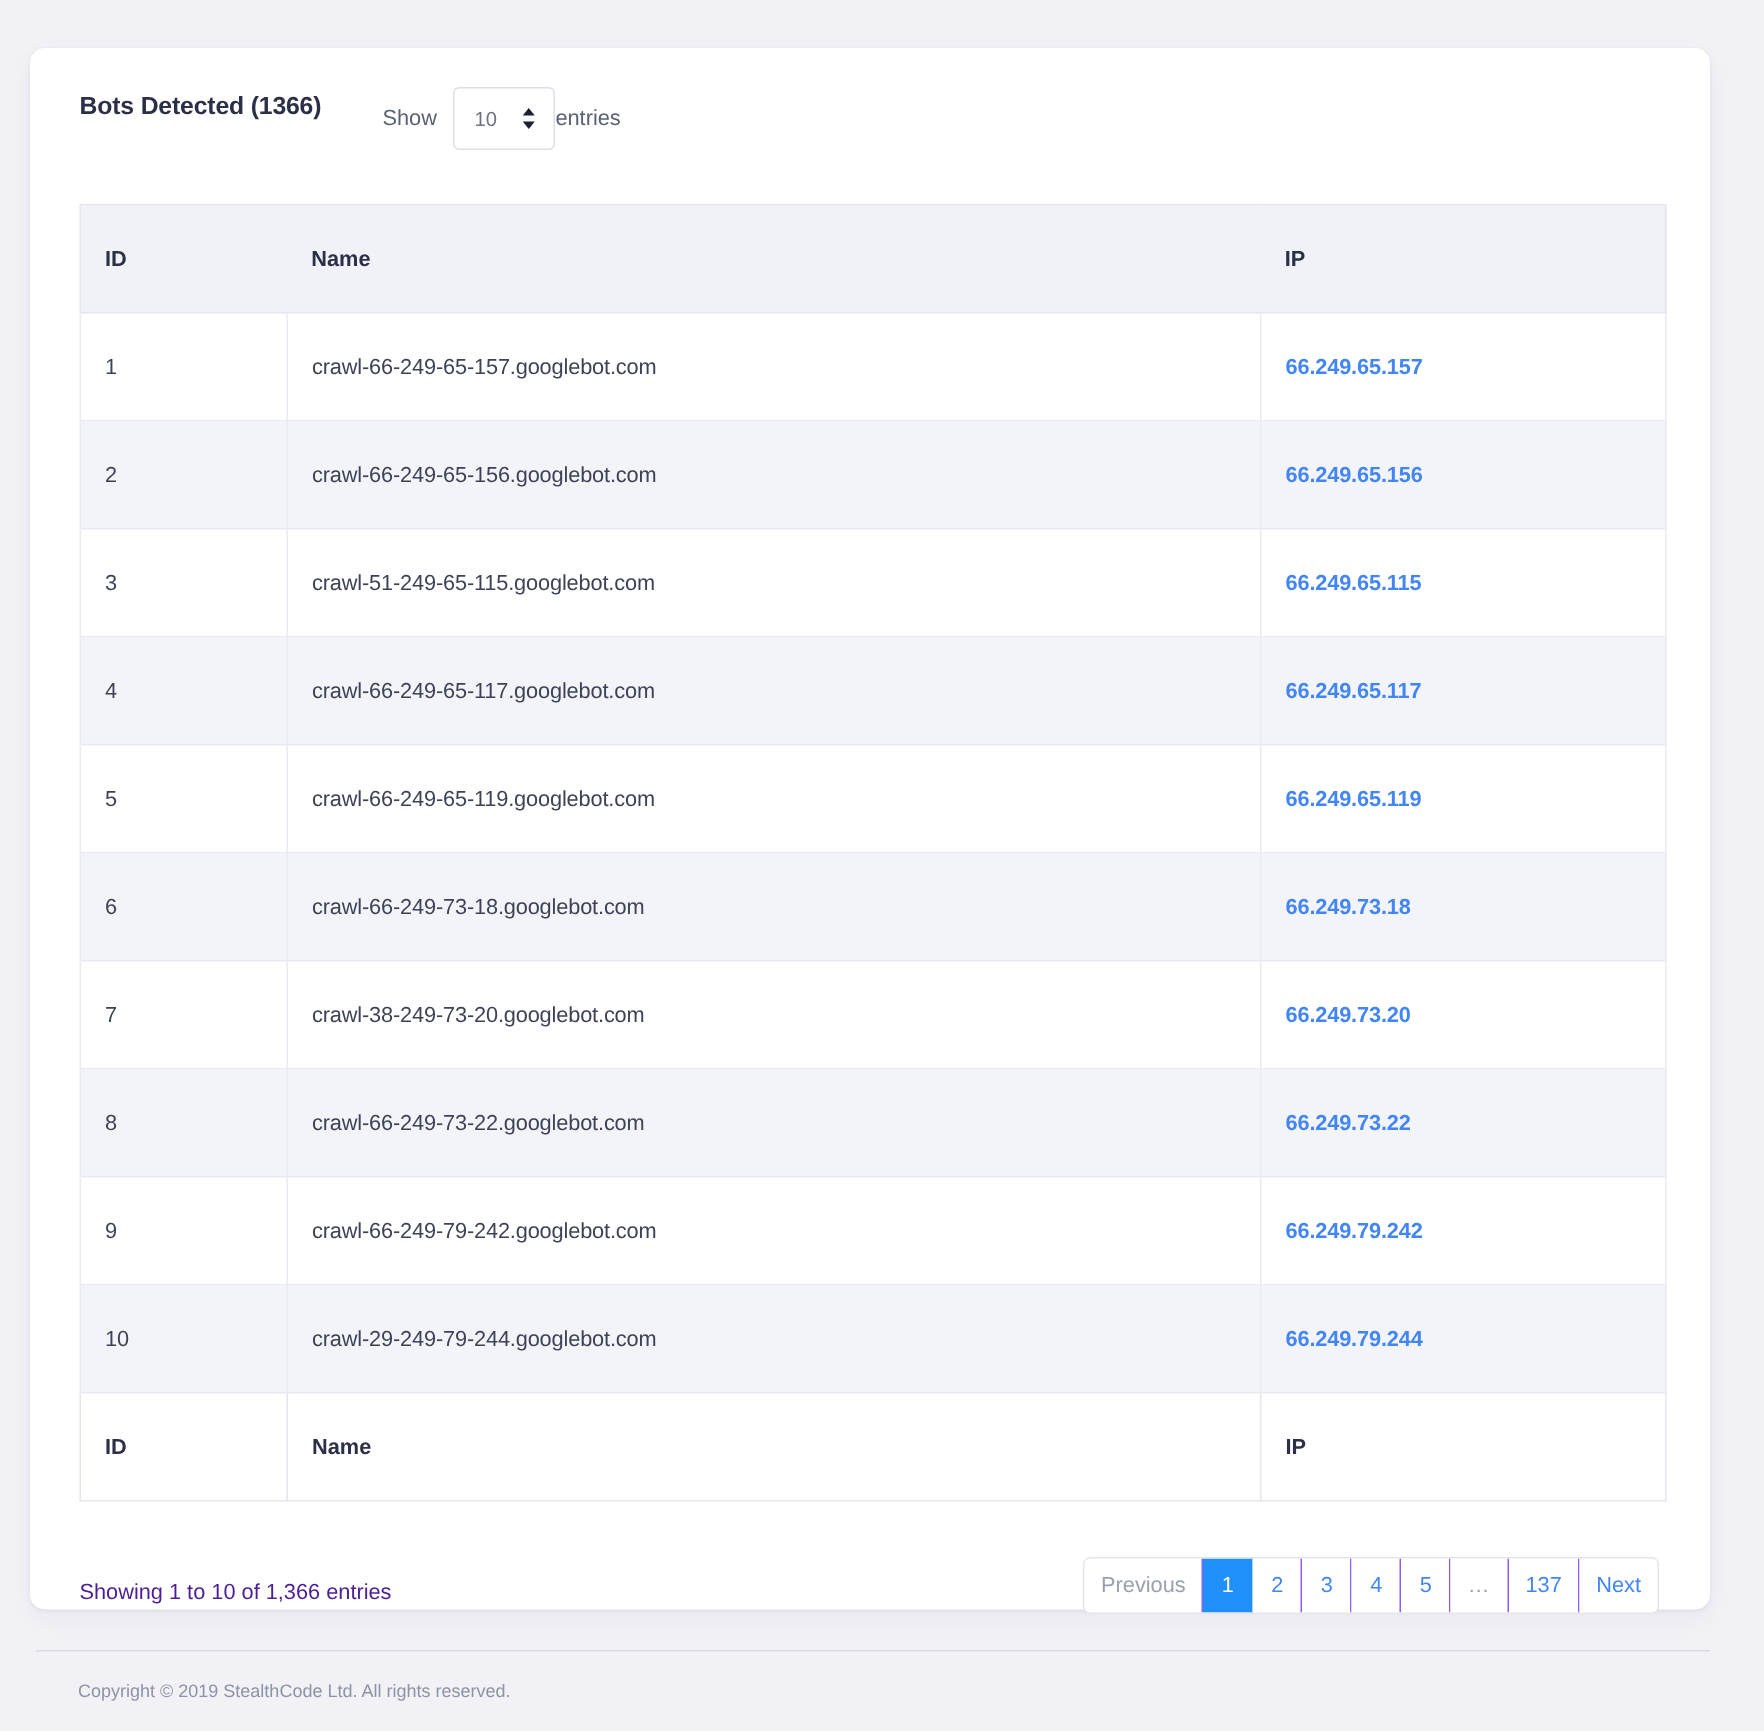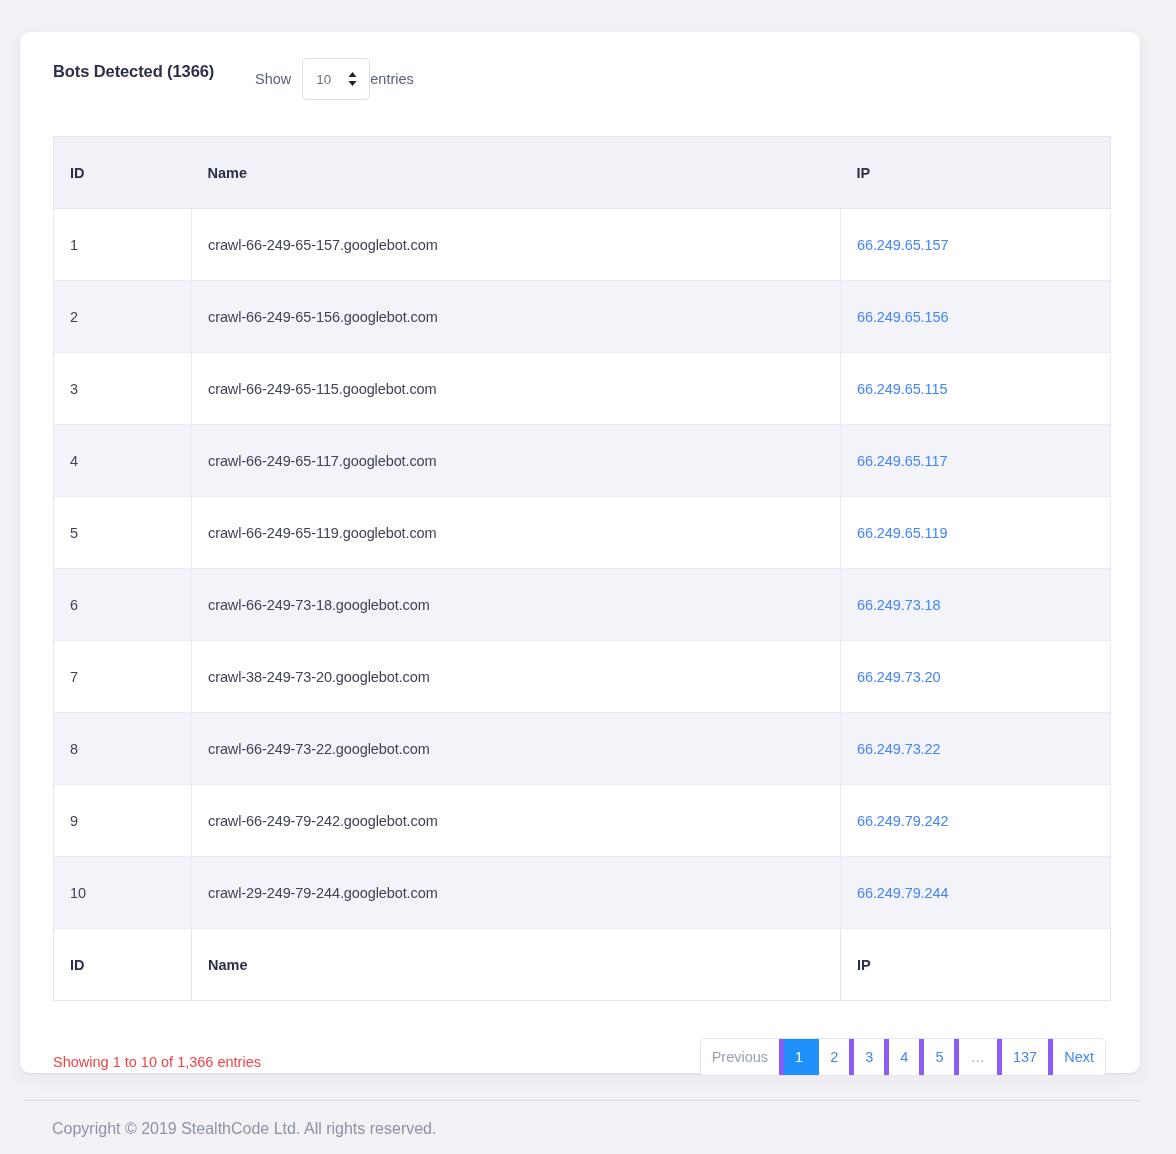--- a/index.html
+++ b/index.html
@@ -150,20 +150,21 @@
     letter-spacing: -0.1px;
   }
 
   table.dt tbody tr.odd  td { background: #ffffff; }
   table.dt tbody tr.even td { background: #f3f4f9; }
 
   table.dt tbody td.ip a {
     color: #4285f4;
     text-decoration: none;
     cursor: pointer;
+    font-weight: bold;
   }
 
   table.dt tfoot th {
     height: 72px;
     background: #ffffff;
     border: 1px solid #e4e6ef;
     color: #2b2f48;
     font-weight: 700;
     font-size: 14.5px;
     text-align: left;
@@ -178,21 +179,21 @@
     right: 0;
     top: 981px;
     height: 60px;
   }
 
   .dt-info {
     position: absolute;
     left: 33px;
     top: 41px;
     font-size: 14.5px;
-    color: #ef4444;
+    color: #4c1d95;
     white-space: nowrap;
   }
 
   .dt-paginate {
     position: absolute;
     right: 34px;
     top: 25px;
     display: flex;
     border: 1px solid #e2e4ec;
     border-radius: 5px;
@@ -203,21 +204,21 @@
   .pg-btn {
     min-width: 33px;
     height: 36px;
     padding: 0 11px;
     display: flex;
     align-items: center;
     justify-content: center;
     font-size: 14.5px;
     color: #4285f4;
     background: #ffffff;
-    border-right: 5px solid #8b5cf6;
+    border-right: 1px solid #8b5cf6;
     cursor: pointer;
     user-select: none;
     white-space: nowrap;
   }
   .pg-btn:last-child { border-right: none; }
   .pg-btn.disabled { color: #9aa0b0; cursor: default; }
   .pg-btn.active {
     background: #1f90fa;
     color: #ffffff;
     border-right-color: #1f90fa;
@@ -231,21 +232,21 @@
     top: 1100px;
     width: 1116px;
     height: 1px;
     background: #d8dae4;
   }
 
   .page-copyright {
     position: absolute;
     left: 52px;
     top: 1120px;
-    font-size: 16px;
+    font-size: 12px;
     color: #8d93a6;
     white-space: nowrap;
   }
 </style>
 </head>
 <body>
 
 <div class="page">
 
   <div class="card">
@@ -293,21 +294,21 @@
               <td>crawl-66-249-65-157.googlebot.com</td>
               <td class="ip"><a>66.249.65.157</a></td>
             </tr>
             <tr class="even">
               <td>2</td>
               <td>crawl-66-249-65-156.googlebot.com</td>
               <td class="ip"><a>66.249.65.156</a></td>
             </tr>
             <tr class="odd">
               <td>3</td>
-              <td>crawl-66-249-65-115.googlebot.com</td>
+              <td>crawl-51-249-65-115.googlebot.com</td>
               <td class="ip"><a>66.249.65.115</a></td>
             </tr>
             <tr class="even">
               <td>4</td>
               <td>crawl-66-249-65-117.googlebot.com</td>
               <td class="ip"><a>66.249.65.117</a></td>
             </tr>
             <tr class="odd">
               <td>5</td>
               <td>crawl-66-249-65-119.googlebot.com</td>

